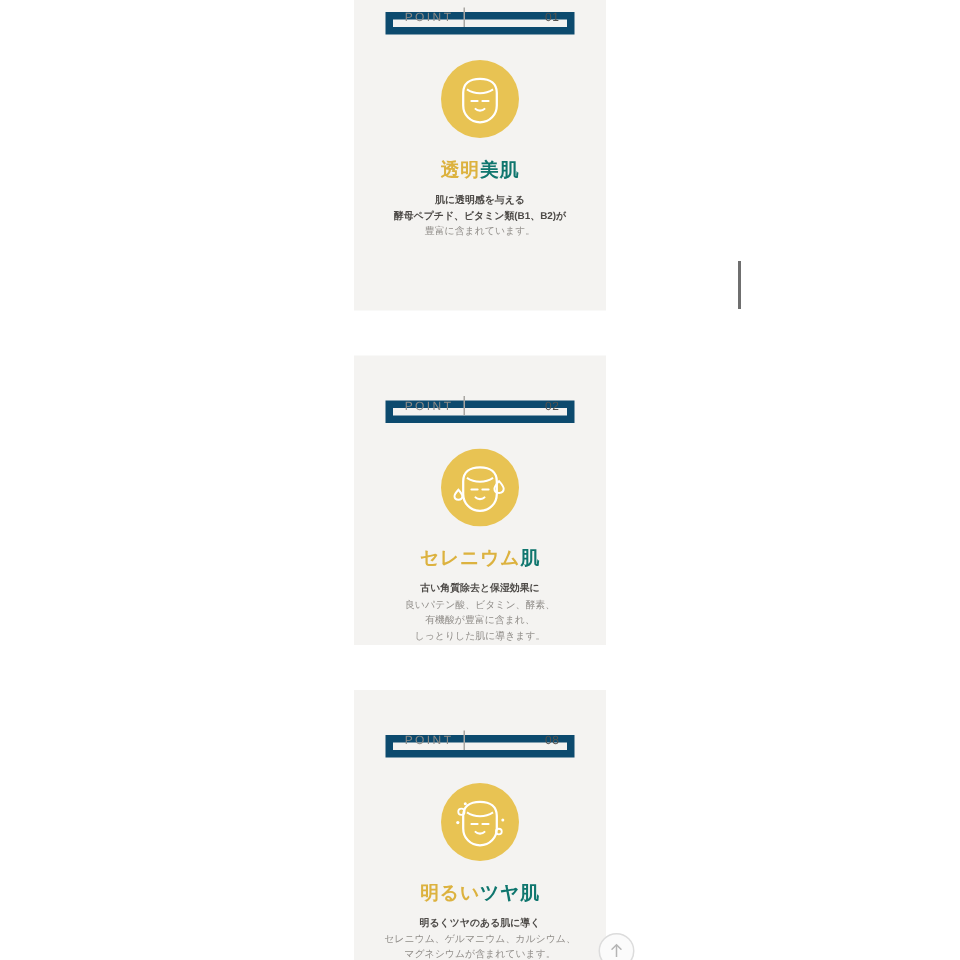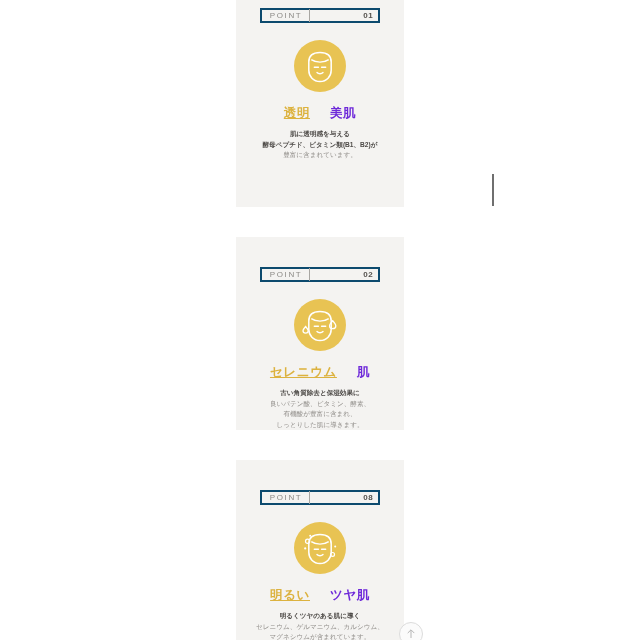--- a/index.html
+++ b/index.html
@@ -28,56 +28,56 @@
     flex-direction: column;
     align-items: center;
   }
   .card.c1 { height: 229px; }
   .card.c2 { height: 193px; }
   .card.c3 { height: 193px; }
 
   
   .badge {
     display: flex;
-    align-items: center;
-    border: 2px solid #0c4a6e;
+    align-items: flex-end;
+    border: 5px solid #0c4a6e;
     height: 15px;
     font-size: 8px;
     letter-spacing: 1.6px;
     color: #8c8a86;
     line-height: 13px;
   }
   .badge-label {
     padding: 0 7px 0 8px;
     border-right: 1px solid #a8a6a2;
     white-space: nowrap;
   }
   .badge-num {
     padding: 0 5px;
     color: #55524e;
     letter-spacing: 0.5px;
-    font-weight: bold;
+    font-weight: normal;
     white-space: nowrap;
     margin-left: 48px;
   }
 
   
   .icon-wrap { margin-top: 17px; }
   .icon-circle { display: block; }
 
   
   .heading {
     margin-top: 13px;
     font-size: 12.5px;
     font-weight: bold;
     letter-spacing: 0.6px;
     white-space: nowrap;
   }
-  .heading .gold { color: #dcb23f; text-decoration: underline; }
-  .heading .dark { color: #6d28d9; padding-left: 20px; }
+  .heading .gold { color: #dcb23f; }
+  .heading .dark { color: #0f766e; }
 
   
   .body-text {
     margin-top: 7px;
     text-align: center;
     font-size: 6.6px;
     line-height: 10.5px;
     color: #908d89;
     white-space: nowrap;
   }

